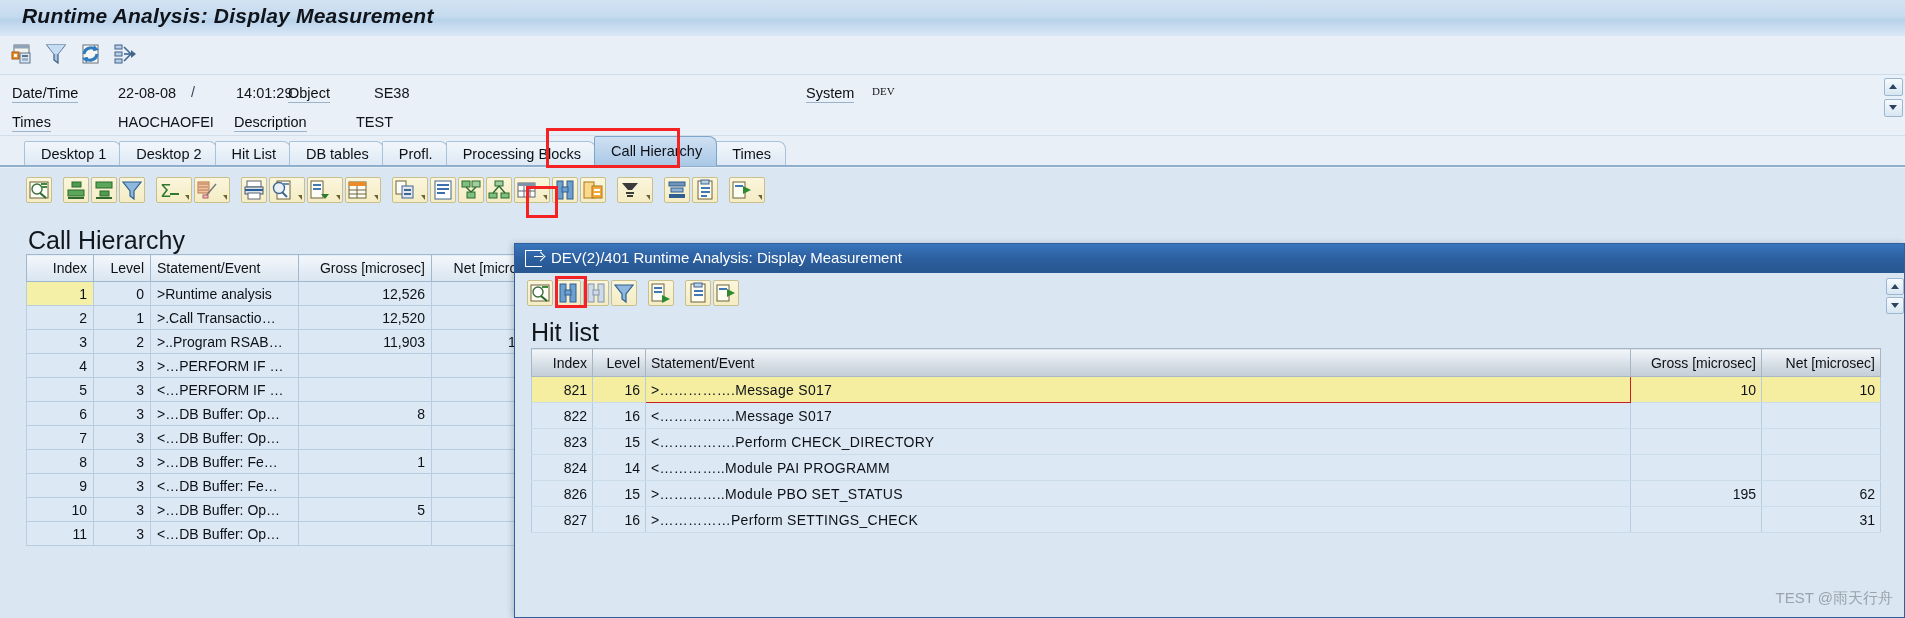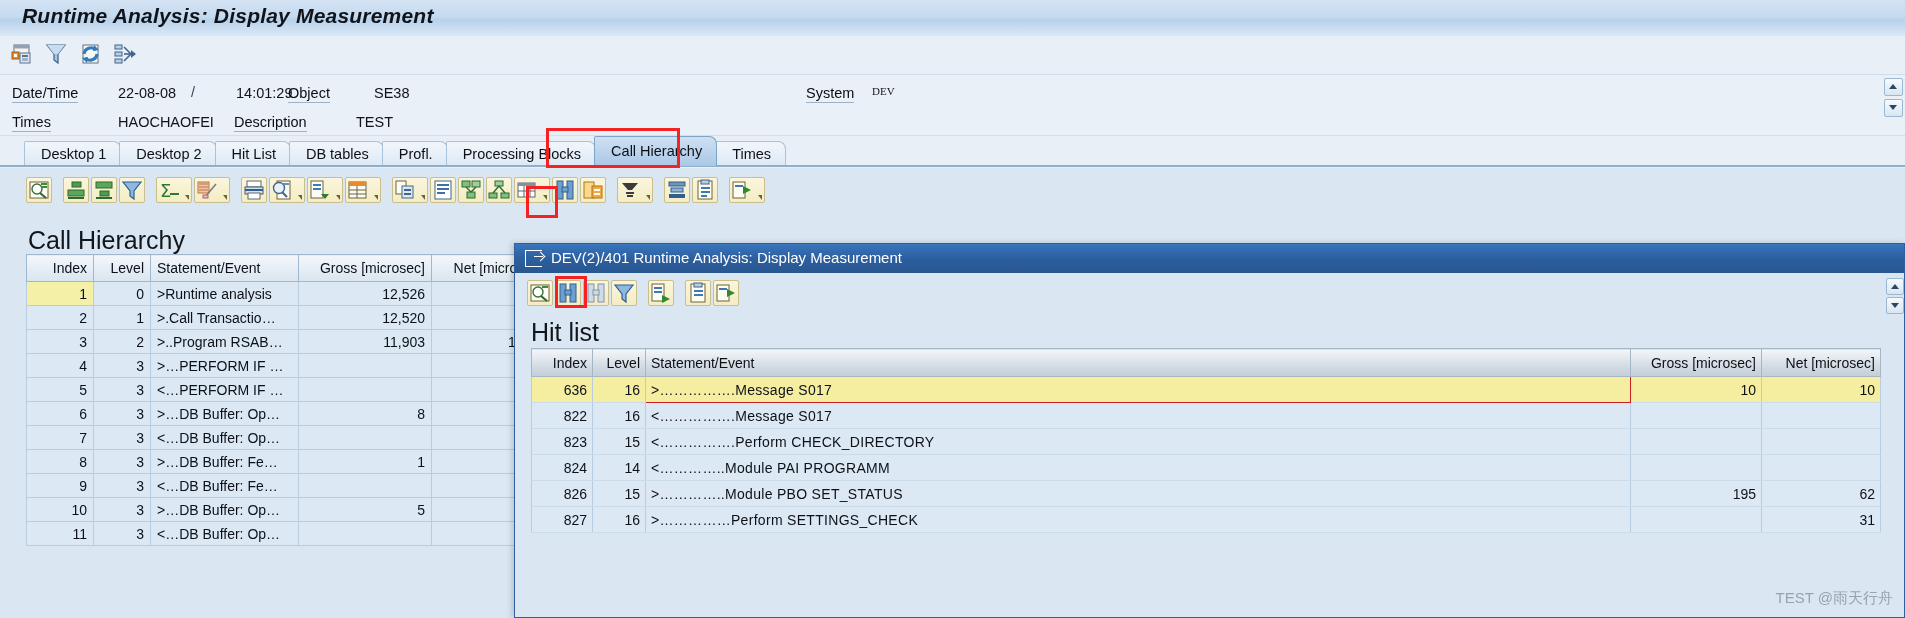--- a/index.html
+++ b/index.html
@@ -733,21 +733,21 @@
         <tr>
           <th style="width:50px; text-align:right;">Index</th>
           <th style="width:42px; text-align:right;">Level</th>
           <th>Statement/Event</th>
           <th style="width:120px; text-align:right;">Gross [microsec]</th>
           <th style="width:108px; text-align:right;">Net [microsec]</th>
         </tr>
       </thead>
       <tbody id="hl-body">
           <tr class="sel">
-            <td class="num">636</td>
+            <td class="num">821</td>
             <td class="num">16</td>
             <td class="stmt mono-dots">&gt;…………….Message S017</td>
             <td class="num">10</td>
             <td class="num">10</td>
           </tr>
           <tr>
             <td class="num">822</td>
             <td class="num">16</td>
             <td class="stmt mono-dots">&lt;…………….Message S017</td>
             <td class="num"></td>

